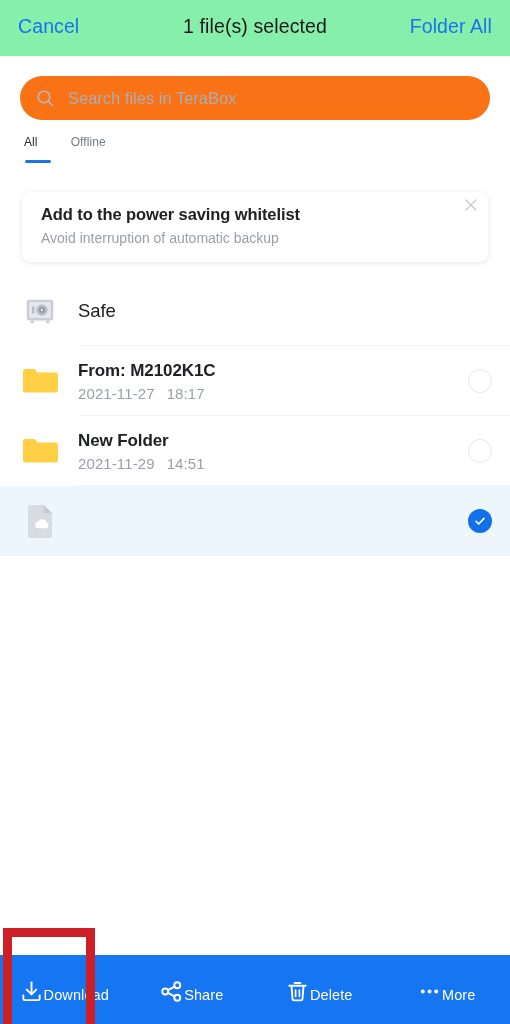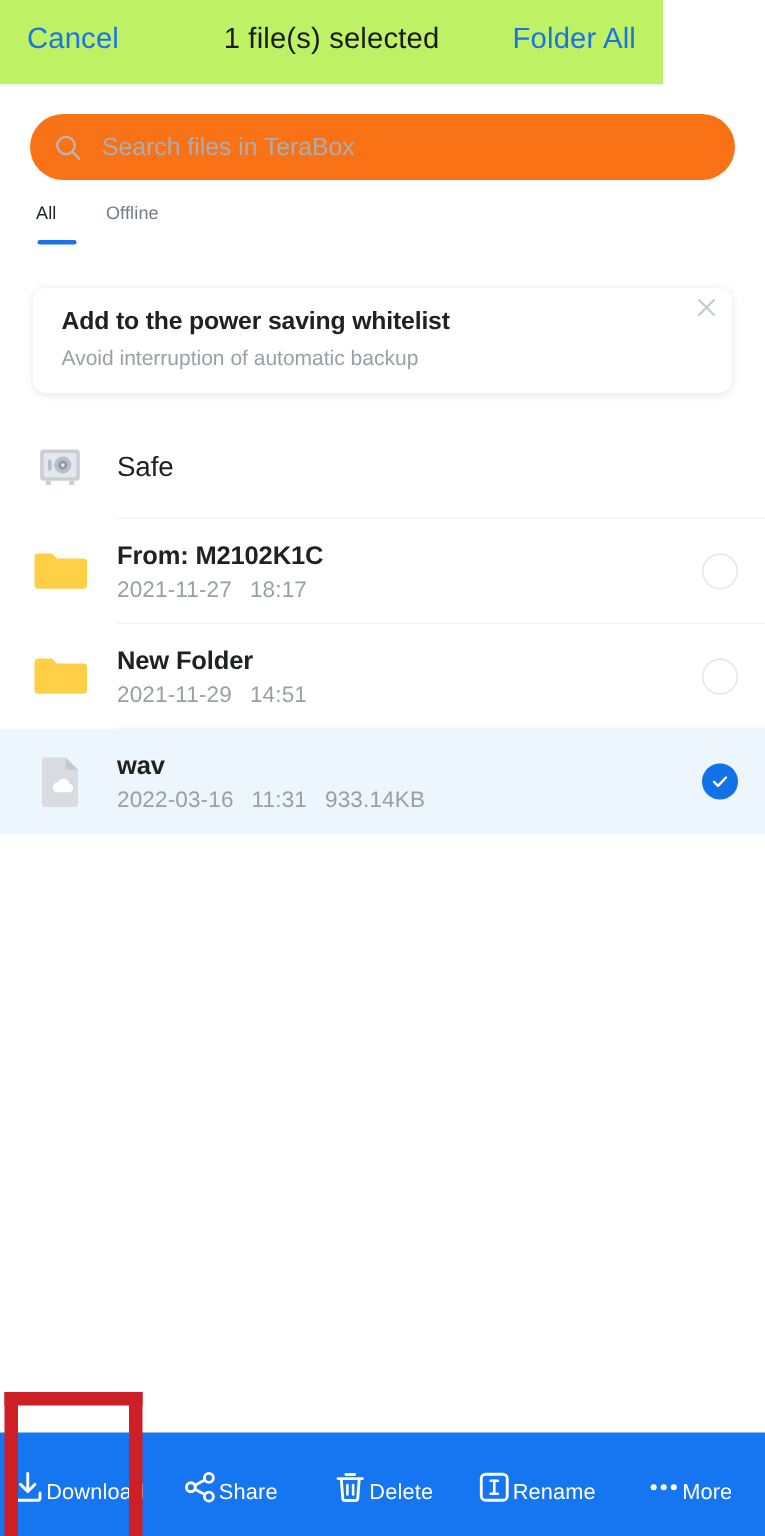--- a/index.html
+++ b/index.html
@@ -13,22 +13,22 @@
   #app {
     position: relative;
     width: 510px; height: 1024px;
     overflow: hidden;
     background: #ffffff;
   }
 
   
   .header {
     position: absolute; top: 0; left: 0;
-    width: 442px; height: 57px;
-    background: #bef264;
+    width: 510px; height: 57px;
+    background: #86efac;
     border-bottom: 1px solid #f2f3f5;
     display: flex; align-items: center;
   }
   .hdr-btn {
     font-size: 19.5px;
     color: #1a73e8;
     letter-spacing: .1px;
     background: none; border: 0;
     cursor: pointer;
     font-family: "Liberation Sans", sans-serif;
@@ -297,26 +297,20 @@
     </div>
 
     <div class="row selected">
       <div class="row-icon">
         <svg viewBox="0 0 32 38" width="30" height="35">
           <path d="M3 3.5A2.5 2.5 0 015.5 1H20l9 9v24.5A2.5 2.5 0 0126.5 37h-21A2.5 2.5 0 013 34.5z" fill="#d8dce2"></path>
           <path d="M20 1l9 9h-6.6A2.4 2.4 0 0120 7.6z" fill="#c5cad2"></path>
           <path d="M11 22.5a3.6 3.6 0 013.5-3.6 4.6 4.6 0 018.6 1.3 3.1 3.1 0 01-.5 6.1H14a3.1 3.1 0 01-3-3.8z" fill="#ffffff"></path>
         </svg>
       </div>
-      <div class="row-body">
-        <div class="row-name">wav</div>
-        <div class="row-meta">
-          <span>2022-03-16</span><span>11:31</span><span>933.14KB</span>
-        </div>
-      </div>
       <div class="row-check">
         <div class="circle-checked">
           <svg viewBox="0 0 24 24" width="16" height="16">
             <path d="M6 12.4l4 4 8-8.4" fill="none" stroke="#ffffff" stroke-width="2.4" stroke-linecap="round" stroke-linejoin="round"></path>
           </svg>
         </div>
       </div>
 
     </div>
 
@@ -354,31 +348,20 @@
           <path d="M10 4.2h6" fill="none" stroke="#fff" stroke-width="2" stroke-linecap="round"></path>
           <path d="M4.5 7h17" stroke="#fff" stroke-width="2" stroke-linecap="round"></path>
           <path d="M6.8 7.5l1 13.2a1.6 1.6 0 001.6 1.5h7.2a1.6 1.6 0 001.6-1.5l1-13.2" fill="none" stroke="#fff" stroke-width="2" stroke-linejoin="round"></path>
           <line x1="11" y1="11.5" x2="11" y2="18" stroke="#fff" stroke-width="1.8" stroke-linecap="round"></line>
           <line x1="15" y1="11.5" x2="15" y2="18" stroke="#fff" stroke-width="1.8" stroke-linecap="round"></line>
         </svg>
       </span>
       <span class="tool-label">Delete</span>
     </div>
 
-    <div class="tool">
-      <span class="tool-icon">
-        <svg viewBox="0 0 26 26" width="25" height="25">
-          <rect x="4" y="4" width="18" height="18" rx="3" fill="none" stroke="#fff" stroke-width="2"></rect>
-          <line x1="10.5" y1="8.5" x2="15.5" y2="8.5" stroke="#fff" stroke-width="1.8" stroke-linecap="round"></line>
-          <line x1="13" y1="8.5" x2="13" y2="17.5" stroke="#fff" stroke-width="1.8" stroke-linecap="round"></line>
-          <line x1="10.5" y1="17.5" x2="15.5" y2="17.5" stroke="#fff" stroke-width="1.8" stroke-linecap="round"></line>
-        </svg>
-      </span>
-      <span class="tool-label">Rename</span>
-    </div>
 
     <div class="tool">
       <span class="tool-icon">
         <svg viewBox="0 0 26 26" width="25" height="25">
           <circle cx="6" cy="13" r="2.1" fill="#fff"></circle>
           <circle cx="13" cy="13" r="2.1" fill="#fff"></circle>
           <circle cx="20" cy="13" r="2.1" fill="#fff"></circle>
         </svg>
       </span>
       <span class="tool-label">More</span>

